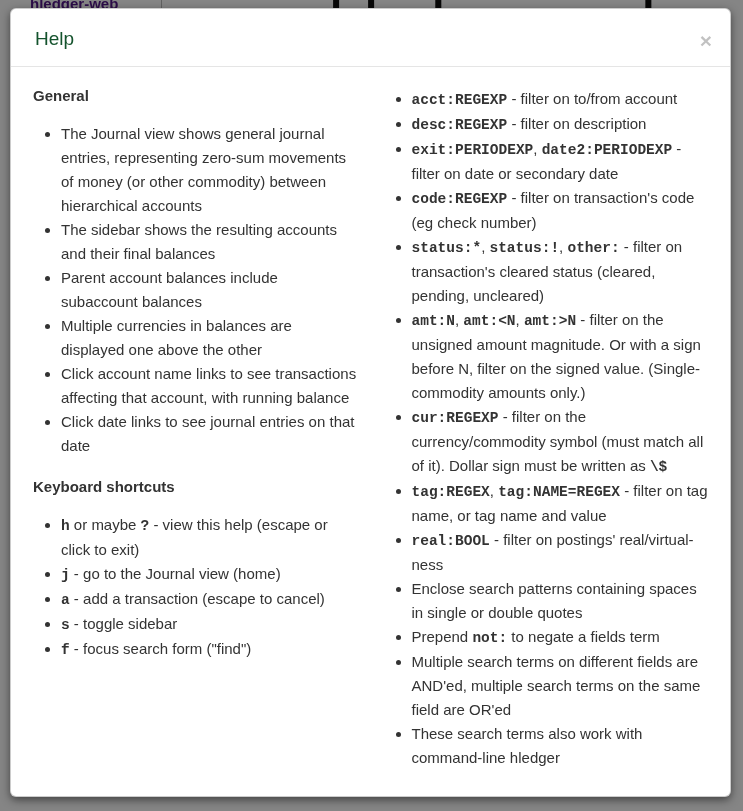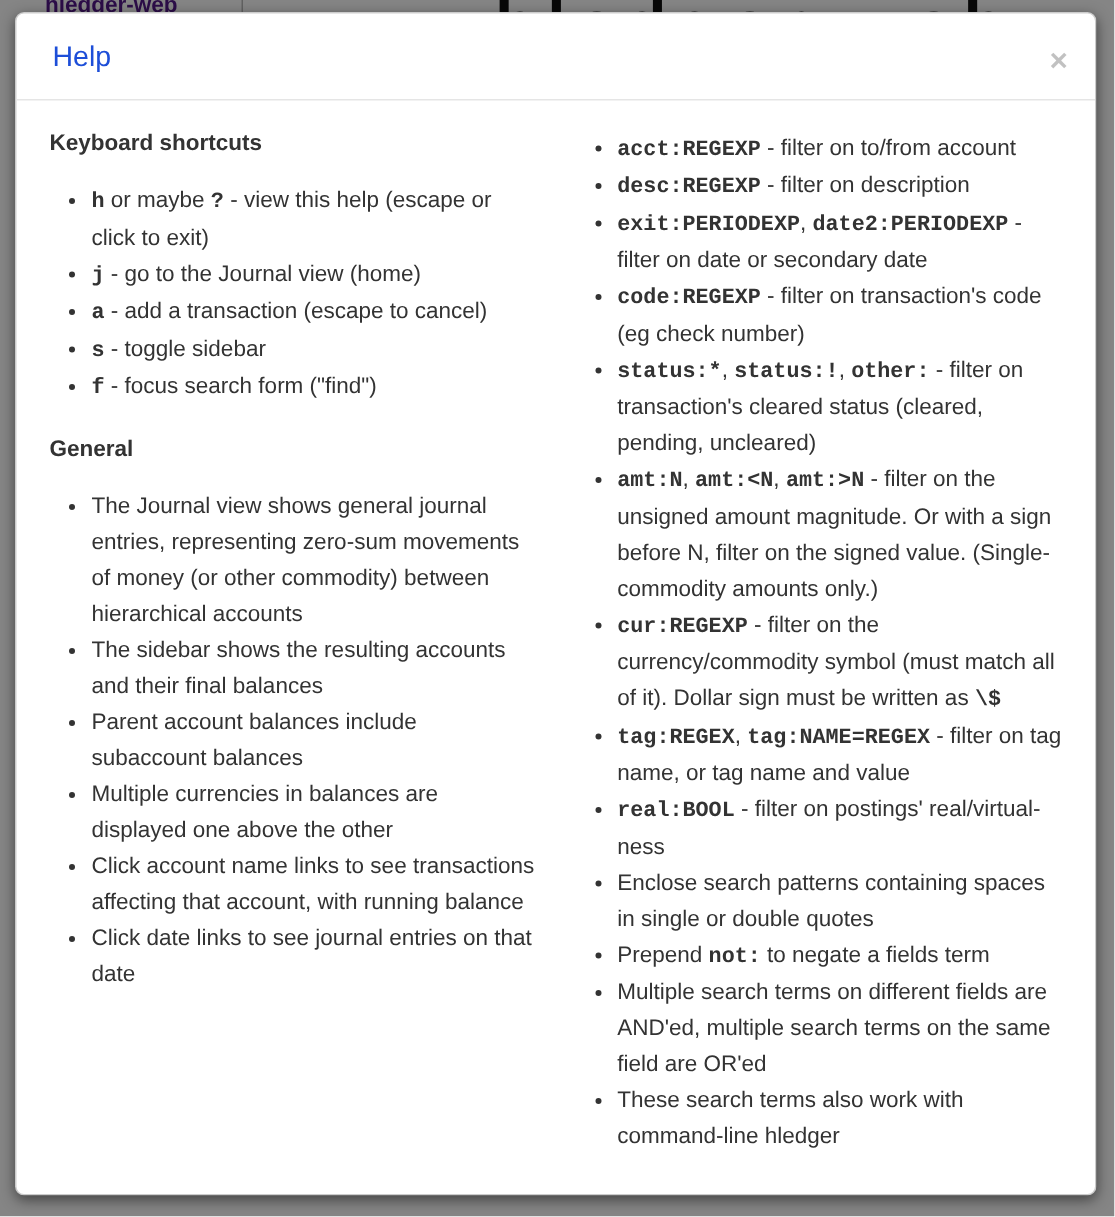--- a/index.html
+++ b/index.html
@@ -44,21 +44,21 @@
     box-shadow: 0 3px 9px rgba(0,0,0,0.5);
     overflow: hidden;
   }
   .modal-header {
     position: relative;
     padding: 16px 20px 13px 24px;
     border-bottom: 1px solid #e5e5e5;
   }
   .modal-title {
     margin: 0; font-size: 19px; font-weight: 500;
-    color: #1d4ed8; line-height: 1.45;
+    color: #14532d; line-height: 1.45;
   }
   .close {
     position: absolute; right: 18px; top: 21px;
     border: 0; background: none; padding: 0;
     font-family: "Liberation Sans", sans-serif;
     font-size: 21px; font-weight: bold; line-height: 1;
     color: #000000; opacity: 0.24; cursor: pointer;
   }
 
   .modal-body {
@@ -102,38 +102,38 @@
 
 <div class="modal">
   <div class="modal-header">
     <button class="close">×</button>
     <h2 class="modal-title">Help</h2>
   </div>
 
   <div class="modal-body">
     <div class="col">
       <section class="helpsection">
-        <h4>Keyboard shortcuts</h4>
-        <ul>
-            <li><code>h</code><span> or maybe </span><code>?</code><span> - view this help (escape or click to exit)</span></li>
-            <li><code>j</code><span> - go to the Journal view (home)</span></li>
-            <li><code>a</code><span> - add a transaction (escape to cancel)</span></li>
-            <li><code>s</code><span> - toggle sidebar</span></li>
-            <li><code>f</code><span> - focus search form ("find")</span></li>
-          </ul>
-      </section>
-      <section class="helpsection">
         <h4>General</h4>
         <ul>
             <li><span>The Journal view shows general journal entries, representing zero-sum movements of money (or other commodity) between hierarchical accounts</span></li>
             <li><span>The sidebar shows the resulting accounts and their final balances</span></li>
             <li><span>Parent account balances include subaccount balances</span></li>
             <li><span>Multiple currencies in balances are displayed one above the other</span></li>
             <li><span>Click account name links to see transactions affecting that account, with running balance</span></li>
             <li><span>Click date links to see journal entries on that date</span></li>
+          </ul>
+      </section>
+      <section class="helpsection">
+        <h4>Keyboard shortcuts</h4>
+        <ul>
+            <li><code>h</code><span> or maybe </span><code>?</code><span> - view this help (escape or click to exit)</span></li>
+            <li><code>j</code><span> - go to the Journal view (home)</span></li>
+            <li><code>a</code><span> - add a transaction (escape to cancel)</span></li>
+            <li><code>s</code><span> - toggle sidebar</span></li>
+            <li><code>f</code><span> - focus search form ("find")</span></li>
           </ul>
       </section>
     </div>
 
     <div class="col">
       <section class="helpsection">
         <ul>
             <li><code>acct:REGEXP</code><span> - filter on to/from account</span></li>
             <li><code>desc:REGEXP</code><span> - filter on description</span></li>
             <li><code>exit:PERIODEXP</code><span>, </span><code>date2:PERIODEXP</code><span> - filter on date or secondary date</span></li>

